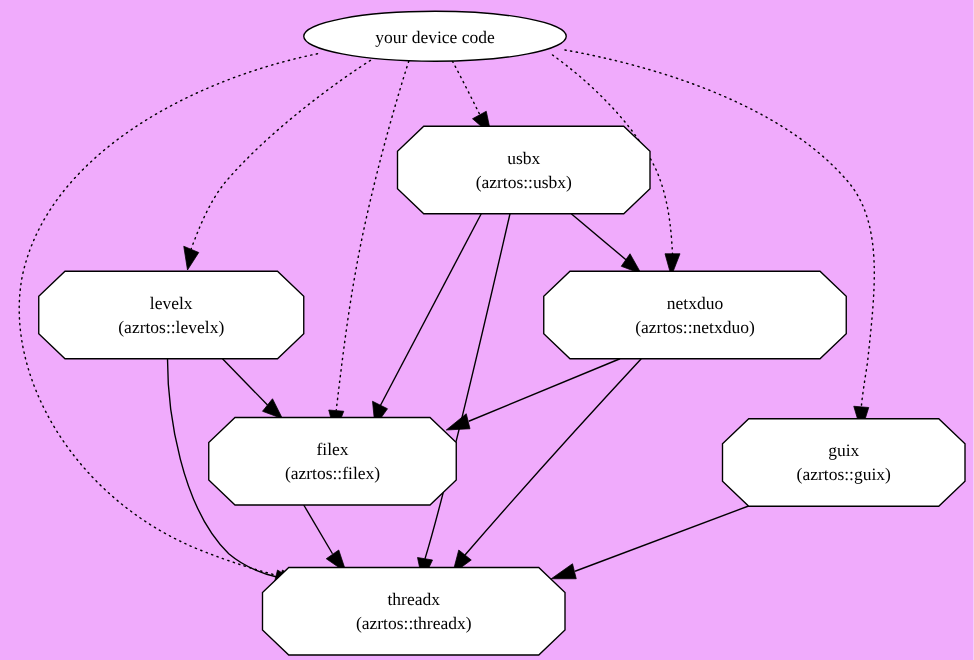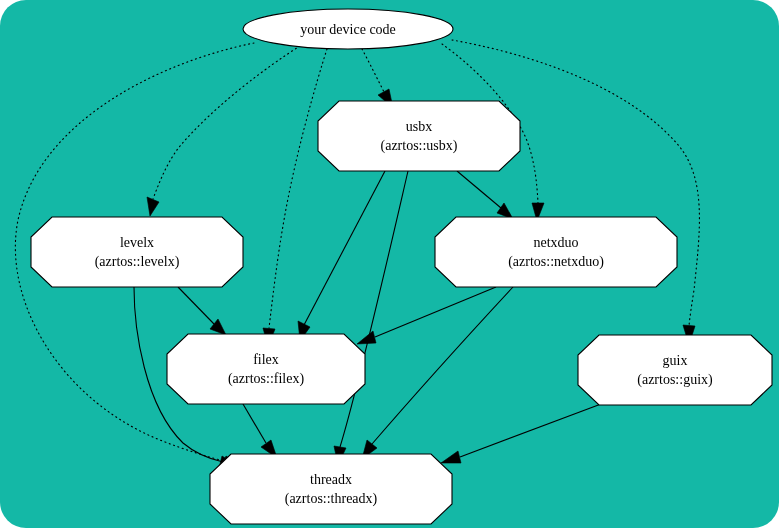--- a/index.html
+++ b/index.html
@@ -4,24 +4,23 @@
 <style>
   html, body {
     margin: 0;
     padding: 0;
     background: #ffffff;
   }
   #canvas {
     position: relative;
     width: 779px;
     height: 528px;
-    background: #14b8a6;
+    background: #f0abfc;
     overflow: hidden;
     font-family: "Liberation Serif", "DejaVu Serif", serif;
-    border-radius: 26px;
   }
   #graph-svg {
     position: absolute;
     left: 0;
     top: 0;
     width: 779px;
     height: 528px;
   }
   .node-shape {
     fill: #ffffff;

